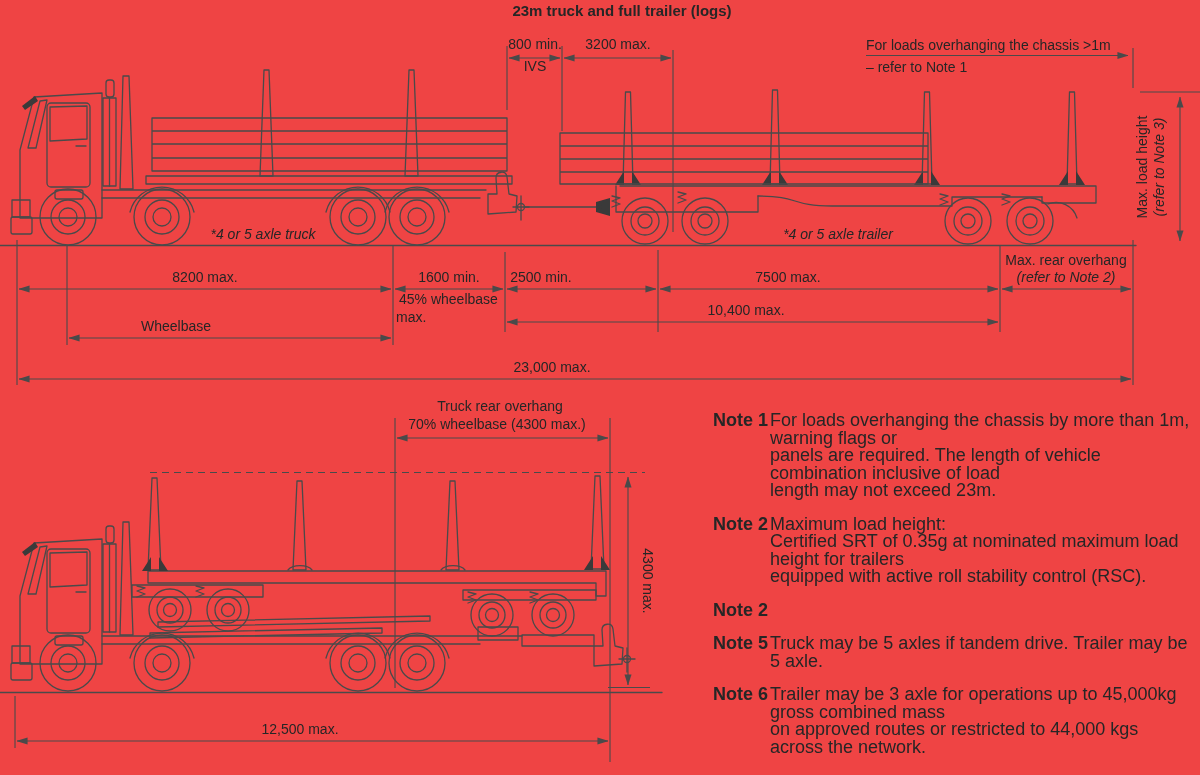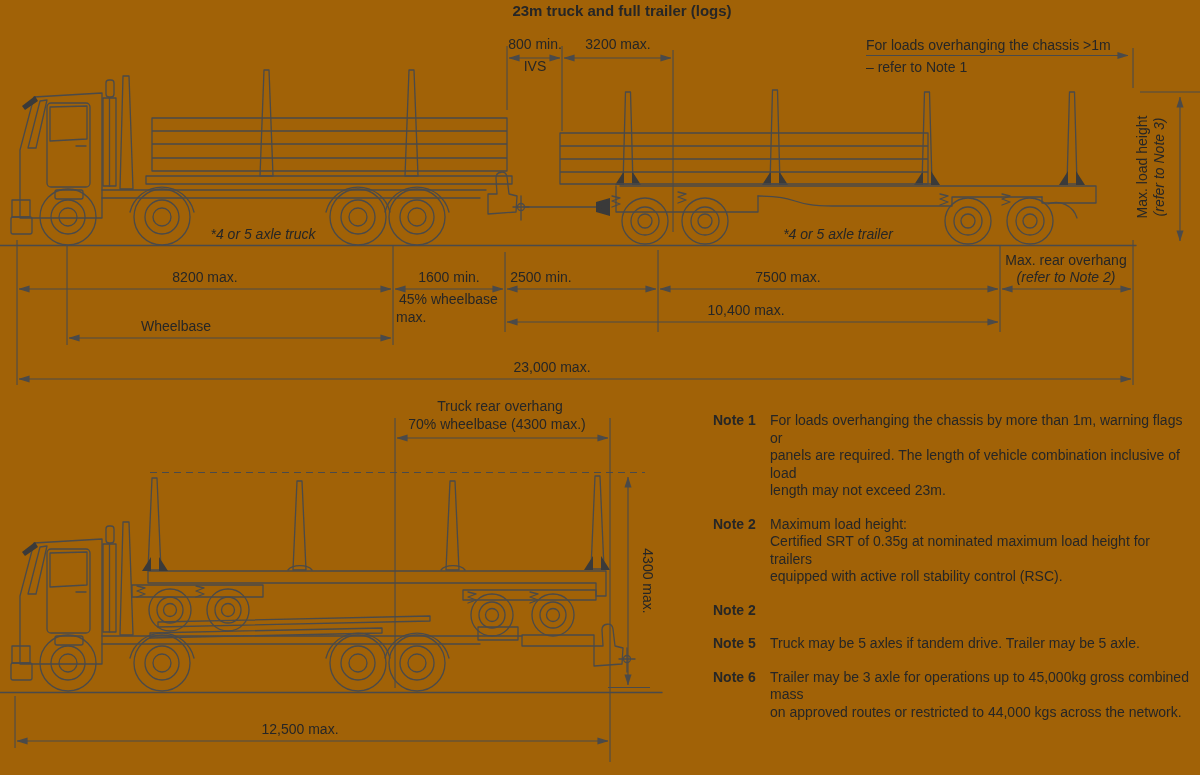--- a/index.html
+++ b/index.html
@@ -1,31 +1,31 @@
 <!DOCTYPE html>
 <html><head>
 <meta charset="utf-8">
 <style>
   html,body{margin:0;padding:0;background:#fff;}
-  #page{position:relative;width:1200px;height:775px;background:#a16207;overflow:hidden;
+  #page{position:relative;width:1200px;height:775px;background:#ef4444;overflow:hidden;
         font-family:"Liberation Sans",sans-serif;color:#262626;}
   #title{position:absolute;left:622px;top:2px;transform:translateX(-50%);
          font-size:15px;font-weight:bold;white-space:nowrap;}
   svg{position:absolute;left:0;top:0;}
   .s{stroke:#4a4a4a;fill:none;stroke-width:1.3;stroke-linejoin:round;stroke-linecap:round;}
   .d{stroke:#4a4a4a;fill:none;stroke-width:1.1;}
   .sf{fill:#3a3a3a;stroke:none;}
   .dash{stroke-dasharray:7,5;}
   .arrow2{marker-start:url(#ar);marker-end:url(#ar);}
   .arrowE{marker-end:url(#ar);}
   text{font-family:"Liberation Sans",sans-serif;font-size:14px;fill:#262626;}
   .it{font-style:italic;}
   .mid{text-anchor:middle;}
   #notes{position:absolute;left:713px;top:412px;width:482px;}
-  .note{display:flex;margin-bottom:16px;font-size:14px;line-height:17.5px;}
+  .note{display:flex;margin-bottom:16px;font-size:18px;line-height:17.5px;}
   .note-label{flex:0 0 57px;font-weight:bold;}
   .note-text{flex:1;white-space:pre-line;}
 </style>
 </head>
 <body>
 
 <div id="page">
   <div id="title">23m truck and full trailer (logs)</div>
 
   <svg width="1200" height="775" viewBox="0 0 1200 775">

